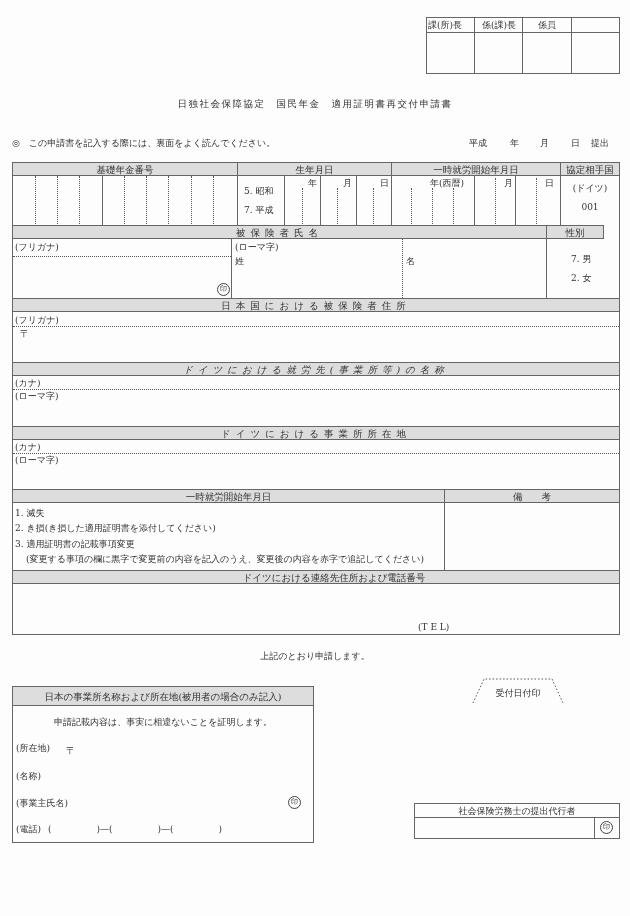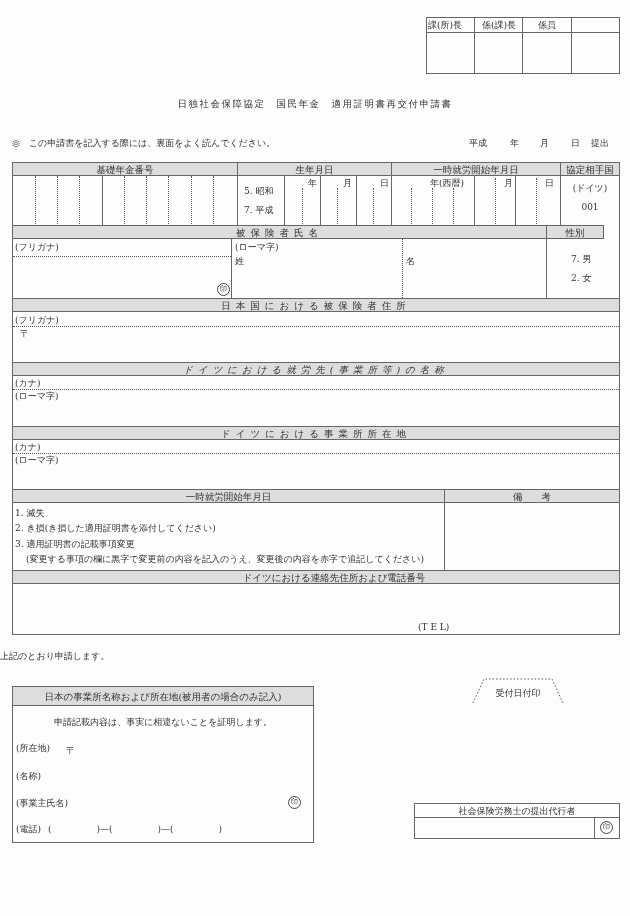--- a/index.html
+++ b/index.html
@@ -137,21 +137,21 @@
 <div class="t" style="left:15px;top:522px;">2.  き損(き損した適用証明書を添付してください)</div>
 <div class="t" style="left:15px;top:538px;">3.  適用証明書の記載事項変更</div>
 <div class="t" style="left:26px;top:553px;">(変更する事項の欄に黒字で変更前の内容を記入のうえ、変更後の内容を赤字で追記してください)</div>
 <div class="vl" style="left:444px;top:503px;height:67px;"></div>
 <div class="abs" style="left:445px;top:503px;width:174px;height:67px;"></div>
 
 <div class="hdr" style="left:12px;top:570px;width:608px;height:14px;padding-left:36px;">ドイツにおける連絡先住所および電話番号</div>
 <div class="abs" style="left:13px;top:584px;width:606px;height:50px;"></div>
 <div class="t" style="left:418px;top:622px;">(T E L)</div>
 
-<div class="t" style="left:0;top:650px;width:630px;">上記のとおり申請します。</div>
+<div class="t" style="left:0;top:650px;width:630px;text-align:center;">上記のとおり申請します。</div>
 
 <div class="box" style="left:12px;top:686px;width:302px;height:157px;"></div>
 <div class="hdr" style="left:12px;top:686px;width:302px;height:20px;line-height:19px;">日本の事業所名称および所在地(被用者の場合のみ記入)</div>
 <div class="t" style="left:12px;top:716px;width:302px;text-align:center;">申請記載内容は、事実に相違ないことを証明します。</div>
 <div class="t" style="left:16px;top:742px;">(所在地)</div>
 <div class="t" style="left:66px;top:744px;font-size:10px;">〒</div>
 <div class="abs" style="left:80px;top:740px;width:230px;height:16px;"></div>
 <div class="t" style="left:16px;top:770px;">(名称)</div>
 <div class="abs" style="left:60px;top:767px;width:250px;height:16px;"></div>
 <div class="t" style="left:16px;top:752px;margin-top:45px;">(事業主氏名)</div>

